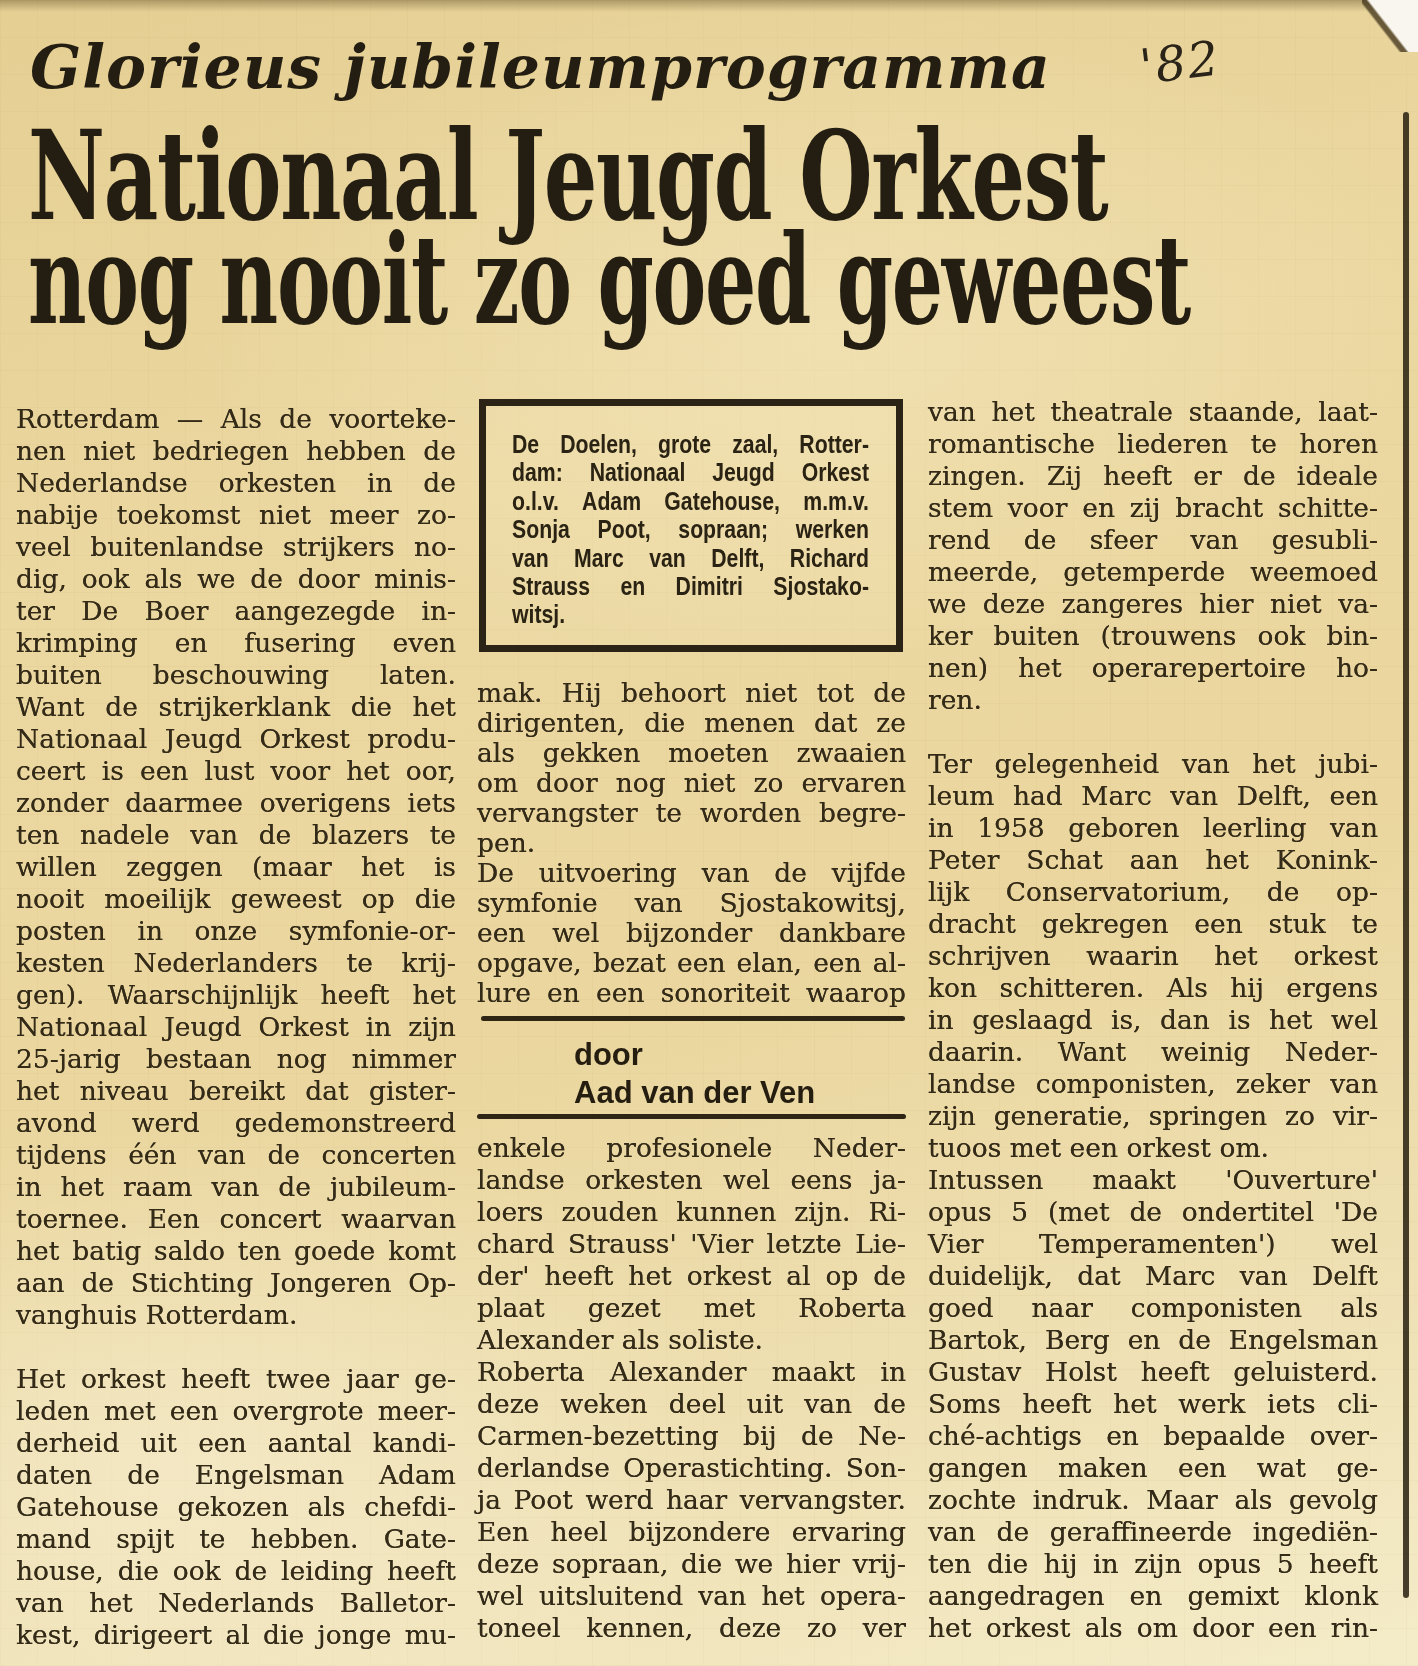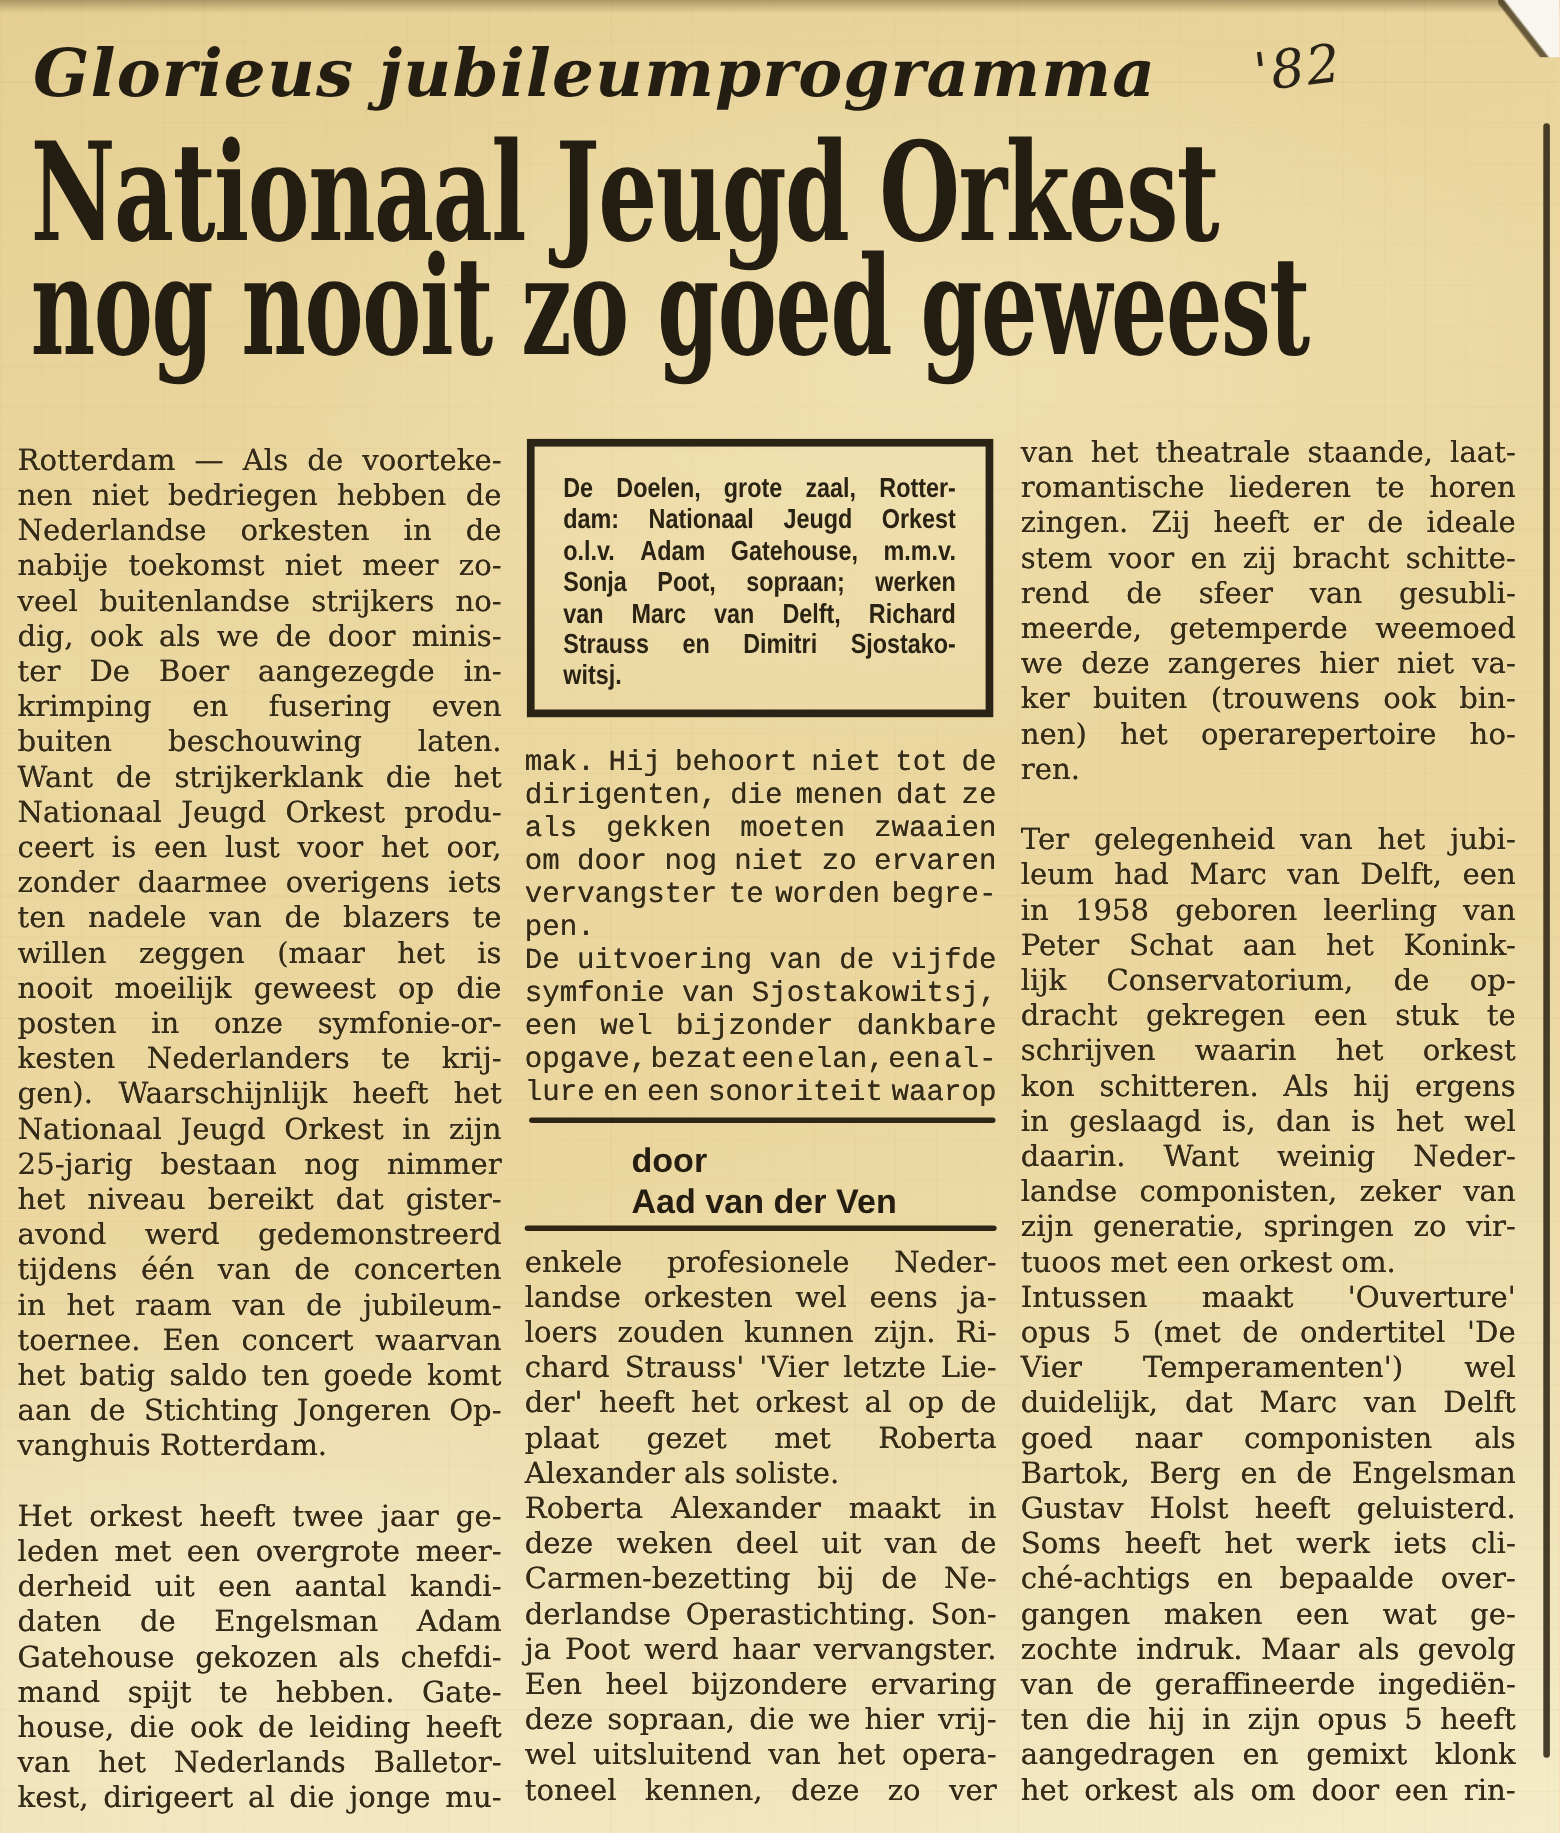--- a/index.html
+++ b/index.html
@@ -1,17 +1,17 @@
 <!DOCTYPE html>
 <html style="--ink: #332a18; --hink: #241e12; --rule: #2e2515;"><head>
 <meta charset="utf-8">
 <style>
   html,body{margin:0;padding:0;background:#ffffff;}
   .canvas{position:relative;width:1418px;height:1666px;overflow:hidden;
-          background:#fdba74;font-family:"DejaVu Serif", serif;}
+          background:#14b8a6;font-family:"DejaVu Serif", serif;}
   .paper{position:absolute;inset:0;
     background:
       radial-gradient(900px 500px at 58% 20%, rgba(255,250,220,.28), transparent 70%),
       radial-gradient(800px 500px at 12% 88%, rgba(255,252,238,.35), transparent 72%),
       repeating-linear-gradient(0deg, rgba(160,130,60,.05) 0 1px, transparent 1px 37px),
       repeating-linear-gradient(90deg, rgba(160,130,60,.045) 0 1px, transparent 1px 37px),
       linear-gradient(165deg,#e5cf93 0%,#ebd7a0 30%,#ead69e 58%,#efe1b5 82%,#f4ecc9 100%);
   }
   .paper::before{content:"";position:absolute;left:0;top:0;width:100%;height:12px;
     background:linear-gradient(to bottom, rgba(82,64,28,.38), rgba(82,64,28,0));}
@@ -26,21 +26,21 @@
     color:#2a2318;transform:rotate(-7deg);letter-spacing:2px;}
   .hline{position:absolute;left:28px;white-space:nowrap;font-weight:bold;
     color:var(--hink,#241e12);font-size:124px;line-height:1;}
   .hline>span{display:inline-block;transform-origin:0 0;letter-spacing:-2px;}
   .h1{top:114px;} .h1>span{transform:scaleX(.68);}
   .h2{top:218px;} .h2>span{transform:scaleX(.65);}
 
   .col{position:absolute;color:var(--ink,#332a18);font-size:26.5px;
        text-shadow:0 0 .5px rgba(51,42,24,.85);}
   .col1{left:16px;top:403px;width:440px;--lh:32px;}
-  .col2a{left:477px;top:678px;width:429px;font-family:Liberation Mono, monospace;--lh:30px;}
+  .col2a{left:477px;top:678px;width:429px;--lh:30px;}
   .col2b{left:477px;top:1132px;width:429px;--lh:32px;}
   .col3{left:928px;top:396px;width:450px;--lh:32px;}
   .bline{height:var(--lh);line-height:var(--lh);white-space:nowrap;}
   .just{display:flex;justify-content:space-between;}
   .para.gap{margin-top:32px;}
 
   .credit-box{position:absolute;left:479px;top:399px;width:410px;height:239px;
     border:7px solid #2b2316;background:rgba(250,240,200,.12);}
   .box-lines{position:absolute;left:26px;top:24px;width:420px;--lh:28.4px;
     transform:scaleX(.85);transform-origin:0 0;

